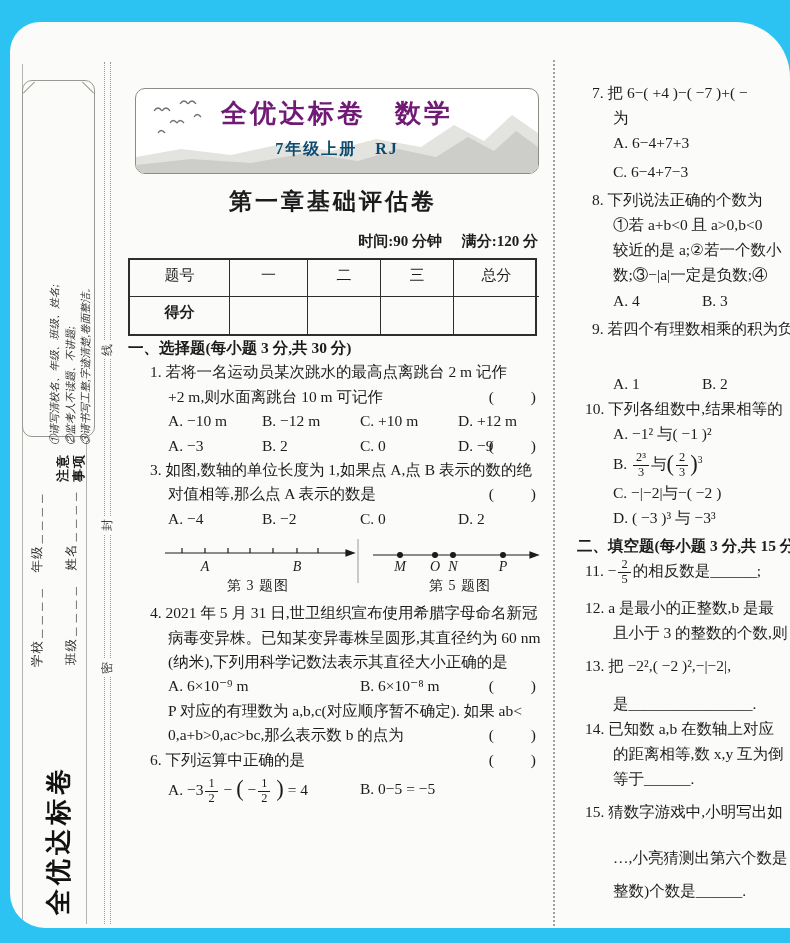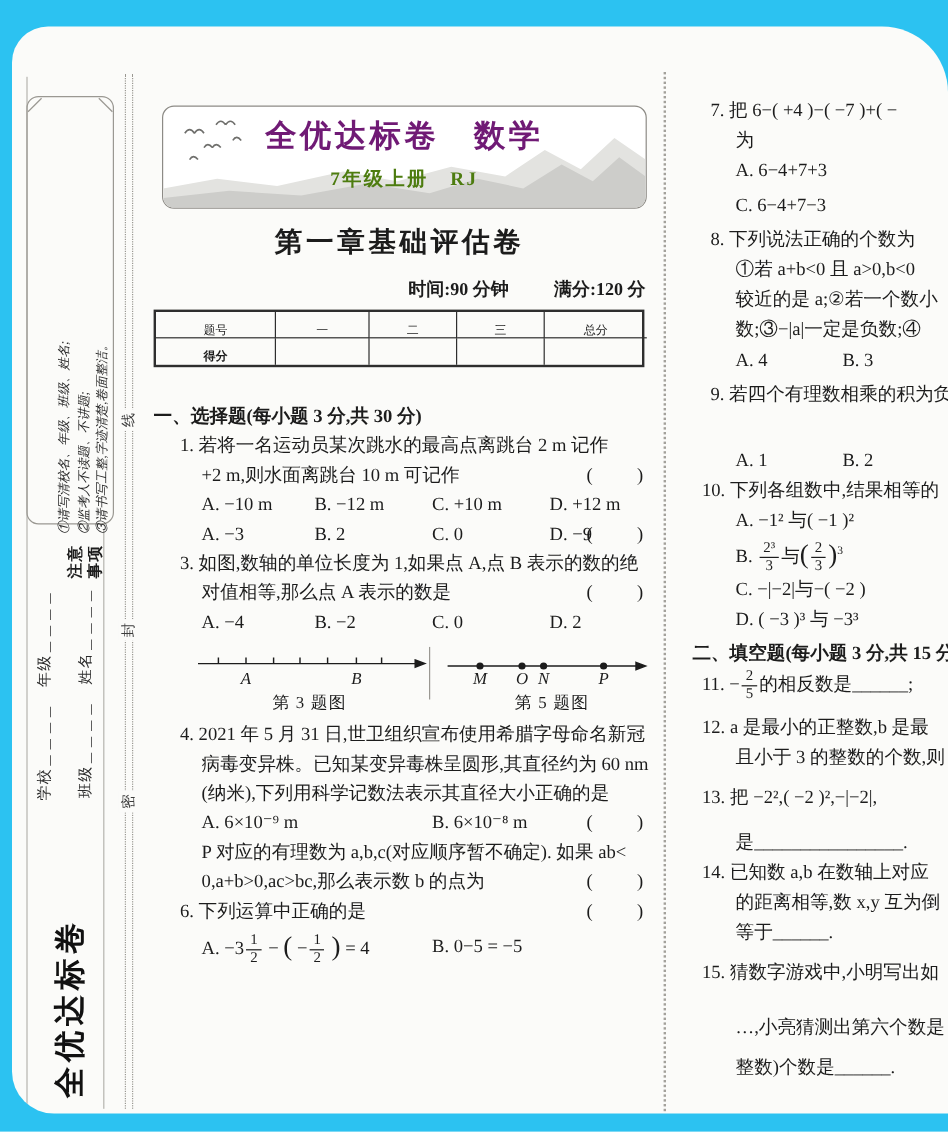--- a/index.html
+++ b/index.html
@@ -38,31 +38,31 @@
     font-weight:bold;font-size:26px;letter-spacing:4px;text-align:center;color:#111;
   }
   
   .banner{
     position:absolute;left:125px;top:66px;width:402px;height:84px;
     border:1.5px solid #8d8b86;border-radius:10px;overflow:hidden;background:#fff;
   }
   .banner-title{position:absolute;top:7px;left:0;width:100%;text-align:center;
     font-size:26px;font-weight:bold;letter-spacing:3px;color:#701a75;z-index:3;}
   .banner-sub{position:absolute;top:50px;left:0;width:100%;text-align:center;
-    font-size:16px;font-weight:bold;letter-spacing:2px;color:#4d7c0f;z-index:3;}
+    font-size:16px;font-weight:bold;letter-spacing:2px;color:#0c4a6e;z-index:3;}
   .banner svg{position:absolute;left:0;top:0;z-index:1;}
   .paper-title{position:absolute;left:118px;top:164px;width:410px;text-align:center;
     font-size:23px;font-weight:bold;letter-spacing:3px;}
   .meta{position:absolute;left:118px;top:210px;width:410px;text-align:right;
     font-size:15px;font-weight:600;}
-  .meta span{margin-left:34px;}
+  .meta span{margin-left:16px;}
   
   .stable{position:absolute;left:118px;top:236px;width:409px;display:grid;
     grid-template-columns:100px 78px 73px 73px 85px;border:2px solid #2e2e2e;box-sizing:border-box;}
-  .stable>div{height:22px;line-height:31px;text-align:center;font-size:10px;
+  .stable>div{height:37px;line-height:31px;text-align:center;font-size:15px;
     border-right:1.5px solid #2e2e2e;border-bottom:1.5px solid #2e2e2e;box-sizing:border-box;}
   .stable>div:nth-child(5n){border-right:none;}
   .stable>div:nth-child(n+6){border-bottom:none;font-weight:bold;}
   
   .lcol{position:absolute;left:118px;top:314px;width:412px;font-size:15.5px;}
   .rcol{position:absolute;left:555px;top:58px;width:240px;font-size:15.5px;}
   .ln{position:relative;line-height:24.4px;white-space:nowrap;}
   .rcol .ln{line-height:25.2px;}
   .sec{font-weight:bold;}
   .p0{padding-left:0;} .p1{padding-left:22px;} .p2{padding-left:40px;}

